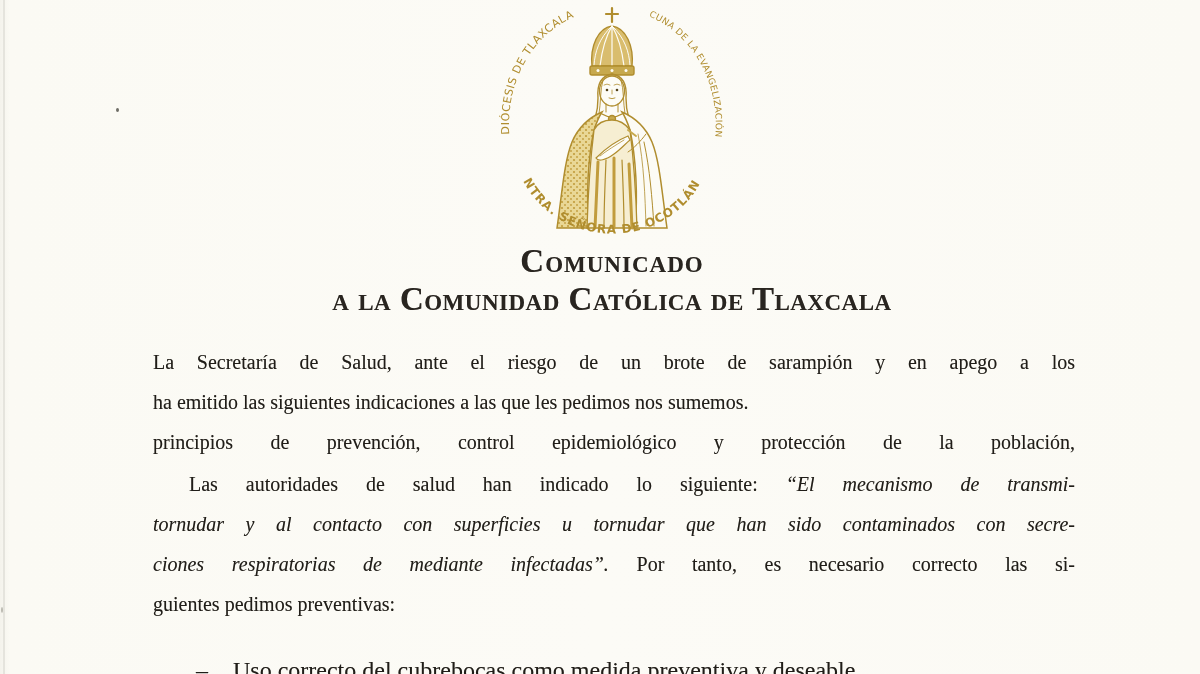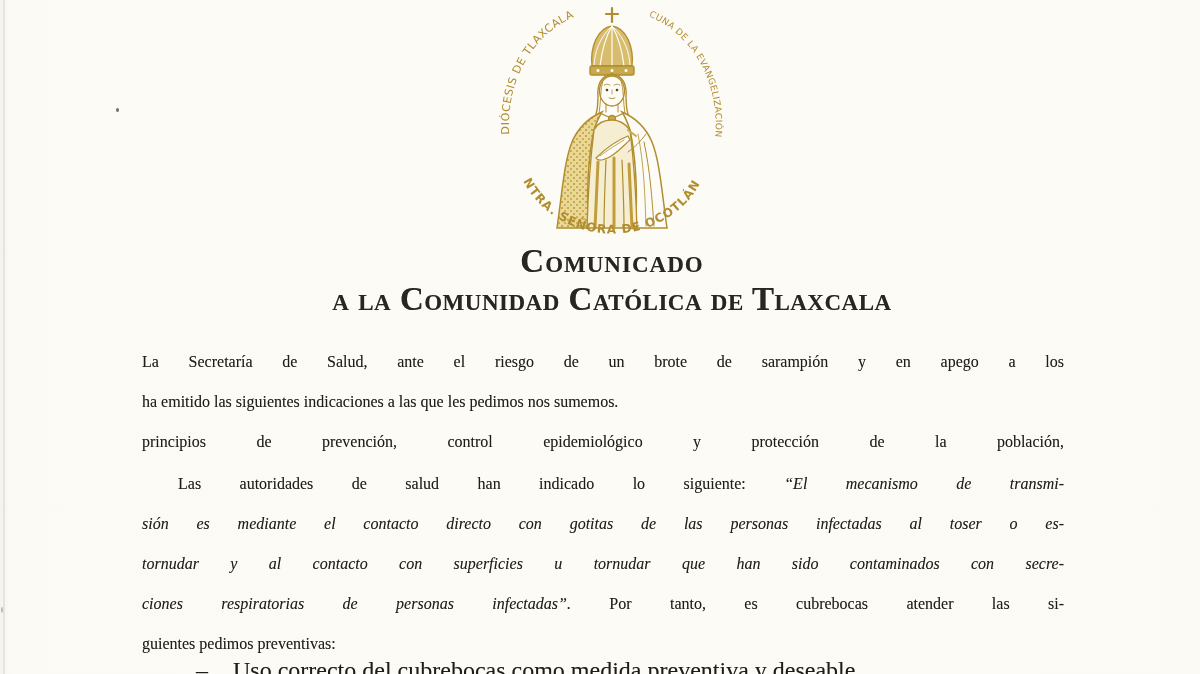--- a/index.html
+++ b/index.html
@@ -54,23 +54,23 @@
     font-weight: bold;
     color: #292520;
     text-shadow: 0 0 0.5px rgba(40,36,30,0.4);
   }
   .title .t1 { font-size: 33px; line-height: 38px; letter-spacing: 1px; }
   .title .t2 { font-size: 33px; line-height: 38px; letter-spacing: 0.5px; }
 
   
   .body-text {
     position: absolute;
-    left: 142px; top: 342px;
+    left: 153px; top: 342px;
     width: 922px;
-    font-size: 16px;
+    font-size: 20px;
     line-height: 40px;
     text-shadow: 0 0 0.4px rgba(32,29,24,0.35);
   }
   .line {
     text-align: justify;
     text-align-last: justify;
   }
   .line.last { text-align-last: left; }
   .it { font-style: italic; }
   .para.p2 { margin-top: 2px; }
@@ -176,23 +176,22 @@
   </div>
 
   <div class="body-text">
     <div class="para p1">
       <div class="line">La Secretaría de Salud, ante el riesgo de un brote de sarampión y en apego a los</div>
       <div class="line last">ha emitido las siguientes indicaciones a las que les pedimos nos sumemos.</div>
       <div class="line">principios de prevención, control epidemiológico y protección de la población,</div>
     </div>
     <div class="para p2">
       <div class="line first"><span>Las autoridades de salud han indicado lo siguiente: </span><span class="it">“El mecanismo de transmi-</span></div>
-      <div class="line it">sión es mediante el contacto directo con gotitas de las personas infectadas al toser o es-</div>
       <div class="line it">tornudar y al contacto con superficies u tornudar que han sido contaminados con secre-</div>
-      <div class="line"><span class="it">ciones respiratorias de personas infectadas”.</span><span> Por tanto, es cubrebocas atender las si-</span></div>
+      <div class="line"><span class="it">ciones respiratorias de mediante infectadas”.</span><span> Por tanto, es necesario correcto las si-</span></div>
       <div class="line last">guientes pedimos preventivas:</div>
     </div>
   </div>
 
   <div class="bullet">
     <span class="marker">–</span><span>Uso correcto del cubrebocas como medida preventiva y deseable</span>
   </div>
 
 </div>
 

